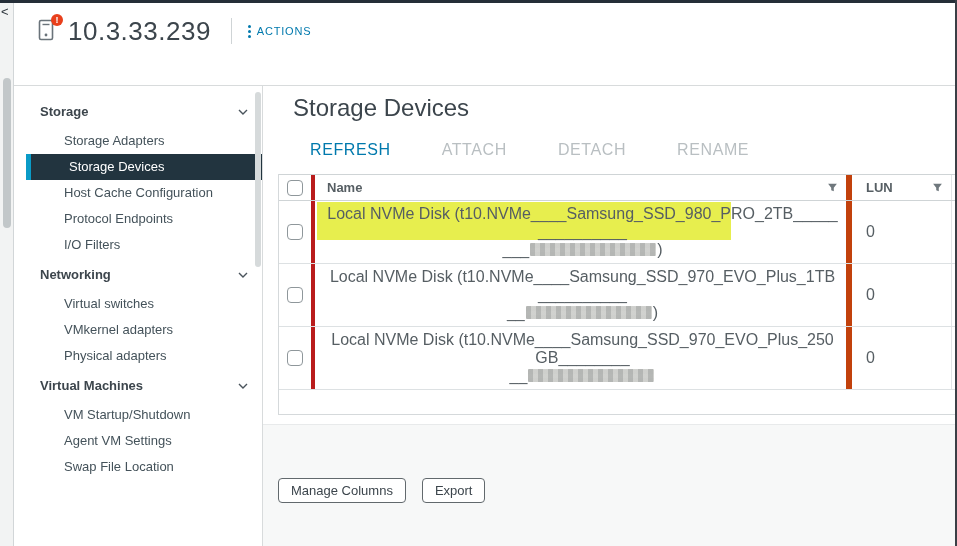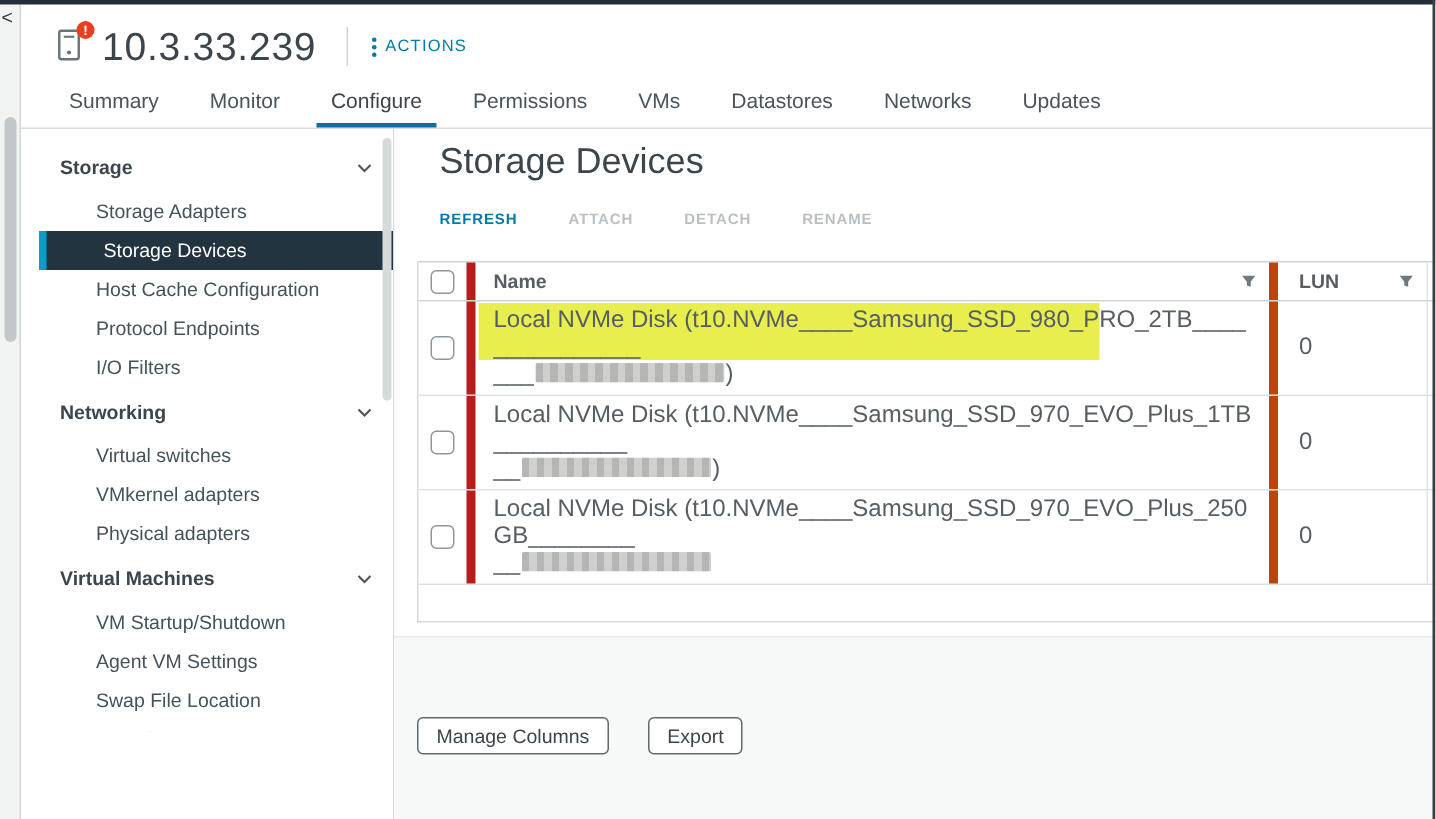--- a/index.html
+++ b/index.html
@@ -41,44 +41,44 @@
   .side-item.selected { background:#22343f; color:#ffffff; margin-left:12px; padding-left:38px; border-left:5px solid #0a9bc7; padding-top:6px; padding-bottom:6px; }
   .chev { width:10px; height:10px; }
   .sidebar-scroll-thumb { position:absolute; right:1px; top:5px; width:6px; height:175px; background:#d6dadb; border-radius:3px; }
 
   .v-divider { position:absolute; left:262px; top:86px; width:1px; height:460px; background:#d8dbdc; }
 
   
   .main { position:absolute; left:263px; top:86px; width:694px; height:460px; background:#fff; }
   .main-title { position:absolute; left:30px; top:8px; font-size:24px; font-weight:400; color:#3c454c; }
   .toolbar { position:absolute; left:30px; top:55px; display:flex; gap:34px; }
-  .tb-link { font-size:10px; font-weight:bold; letter-spacing:0.6px; }
+  .tb-link { font-size:16px; font-weight:normal; letter-spacing:0.6px;margin-left:17px; }
   .tb-link.enabled { color:#0079ad; cursor:pointer; }
   .tb-link.disabled { color:#b9bfc2; }
 
   
   .grid { position:absolute; left:15px; top:88px; width:679px; height:241px; border-left:1px solid #d5d9db; border-bottom:1px solid #d5d9db; overflow:hidden; }
   .g-header { display:flex; height:27px; border-top:1px solid #cfd4d6; border-bottom:1px solid #cfd4d6; align-items:center; font-size:13px; color:#565e63; font-weight:bold; }
   .g-row { display:flex; min-height:40px; border-bottom:1px solid #dde1e3; align-items:center; font-size:16px; color:#565e63; }
   .col-cb { width:32px; display:flex; justify-content:center; align-items:center; align-self:stretch; }
-  .col-name { width:535px; border-left:6px solid #b91c1c; padding:4px 8px 4px 12px; position:relative; align-self:stretch; display:flex; align-items:center; }
+  .col-name { width:535px; border-left:4px solid #b91c1c; padding:4px 8px 4px 12px; position:relative; align-self:stretch; display:flex; align-items:center;text-align:center; }
   .g-header .col-name { justify-content:space-between; }
   .col-lun { width:105px; border-left:6px solid #c2410c; padding:4px 8px 4px 14px; align-self:stretch; display:flex; align-items:center; }
   .g-header .col-lun { justify-content:space-between; }
   .col-rest { flex:1; border-left:1px solid #e2e5e7; align-self:stretch; }
   .checkbox { width:16px; height:16px; border:1px solid #8f979b; border-radius:4px; background:#fff; cursor:pointer; }
   .name-text { position:relative; z-index:1; line-height:18px; word-break:break-all; }
   .hl-bar { position:absolute; left:2px; top:1px; width:414px; height:38px; background:#e7ee4e; z-index:0; }
   .redacted { display:inline-block; vertical-align:middle; width:126px; height:13px; margin:0 1px 2px 1px;
     background-image:repeating-linear-gradient(90deg, rgba(176,178,176,0.9) 0 5px, rgba(205,206,203,0.85) 5px 10px),
                      repeating-linear-gradient(0deg, rgba(190,192,189,0.6) 0 4px, rgba(214,215,212,0.6) 4px 8px);
     border-radius:1px; }
   .funnel { flex:none; }
 
-  .grid-footer { position:absolute; left:15px; top:392px; display:flex; gap:26px; }
+  .grid-footer { position:absolute; left:15px; top:392px; display:flex; gap:16px; }
   .gf-btn { font-size:13px; color:#3c454c; background:#fff; border:1px solid #62696d; border-radius:4px; padding:4px 12px; cursor:pointer; font-family:"Liberation Sans", sans-serif; }
   .below-area { position:absolute; left:0px; top:338px; width:694px; height:122px; background:#f7f8f8; border-top:1px solid #e8eaeb; }
 </style>
 </head>
 <body>
 
 <div class="edge-top"></div>
 <div class="edge-right"></div>
 
 <div class="left-strip">
@@ -100,30 +100,20 @@
     <span class="title-divider"></span>
     <span class="actions-btn">
       <span class="kebab">
           <span></span>
           <span></span>
           <span></span>
         </span>
       <span class="actions-label">ACTIONS</span>
     </span>
   </div>
-  <div class="tab-bar">
-    <span class="tab">Summary</span>
-    <span class="tab">Monitor</span>
-    <span class="tab active">Configure</span>
-    <span class="tab">Permissions</span>
-    <span class="tab">VMs</span>
-    <span class="tab">Datastores</span>
-    <span class="tab">Networks</span>
-    <span class="tab">Updates</span>
-  </div>
 </div>
 
 <div class="sidebar">
   <div class="side-group">
     <span>Storage</span>
     <svg class="chev" viewBox="0 0 10 10">
         <polyline points="1,3 5,7 9,3" fill="none" stroke="#4a545c" stroke-width="1.4"></polyline>
       </svg>
   </div>
   <div class="side-item">Storage Adapters</div>

